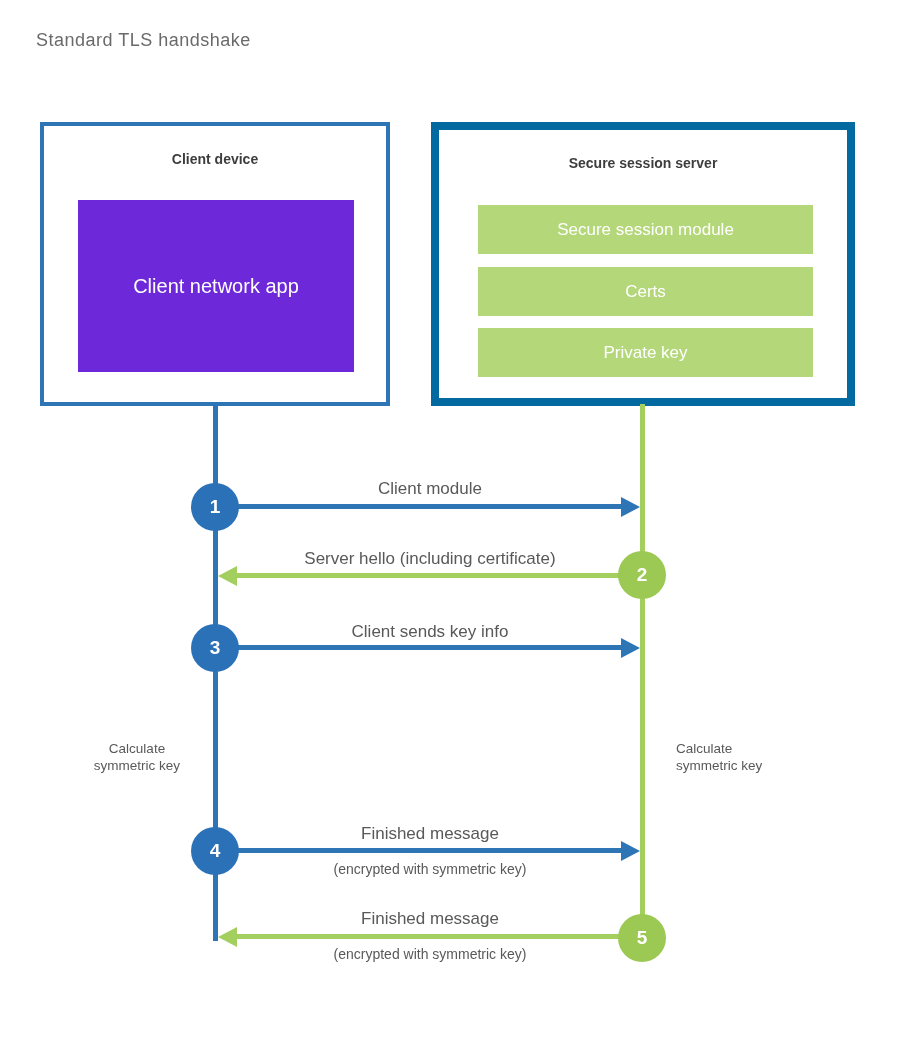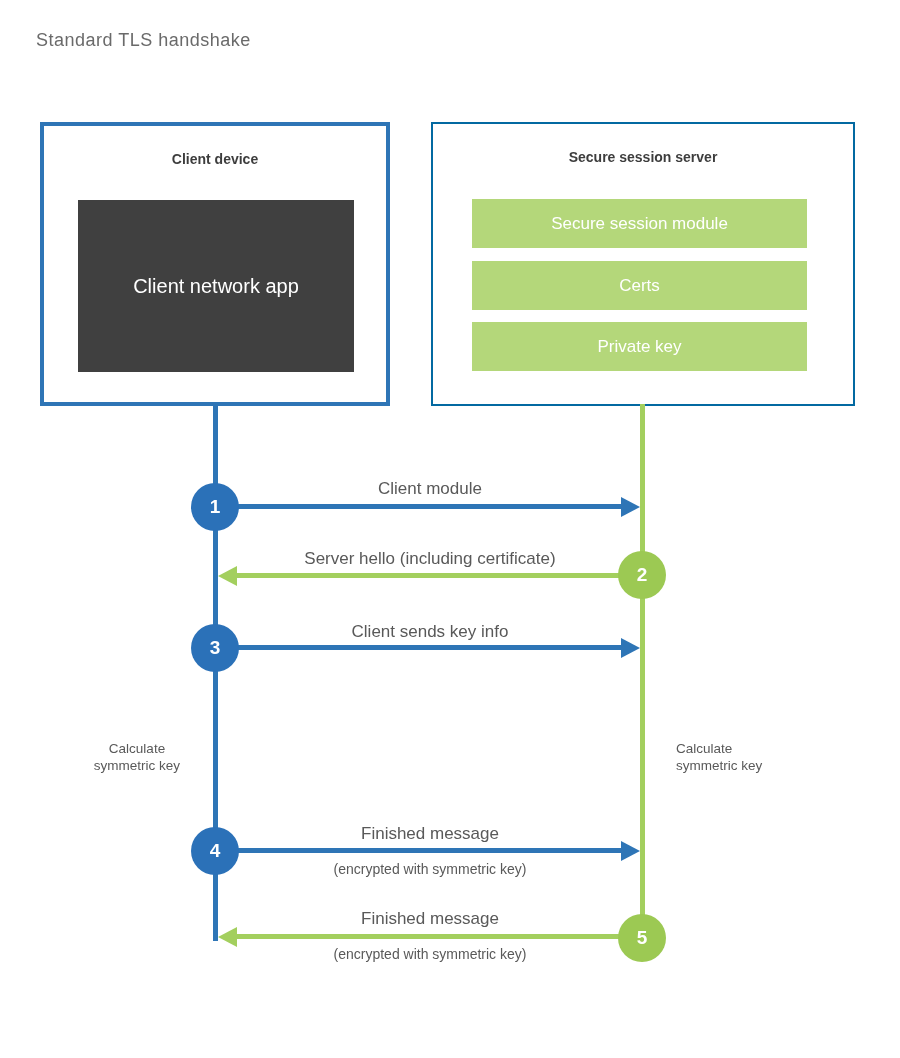--- a/index.html
+++ b/index.html
@@ -12,28 +12,28 @@
   }
   .abs{position:absolute;}
   .page-title{
     left:36px;top:30px;
     font-size:18px;font-weight:300;color:#6a6a6a;
     letter-spacing:0.5px;
   }
   
   .actor-box{box-sizing:border-box;background:#ffffff;}
   .client-box{left:40px;top:122px;width:350px;height:284px;border:4px solid #2e75b6;}
-  .server-box{left:431px;top:122px;width:424px;height:284px;border:2px solid #0369a1;}
+  .server-box{left:431px;top:122px;width:424px;height:284px;border:8px solid #0369a1;}
   .actor-title{
     left:0;top:25px;width:100%;text-align:center;
     font-size:14px;font-weight:bold;color:#3d3d3d;
   }
   .client-module{
     left:34px;top:74px;width:276px;height:172px;
-    background:#404040;color:#ffffff;
+    background:#6d28d9;color:#ffffff;
     display:flex;align-items:center;justify-content:center;text-align:center;
     font-size:20px;line-height:27px;
   }
   .client-module span{display:block;max-width:190px;}
   .server-module{
     left:39px;width:335px;height:49px;
     background:#b4d77a;color:#ffffff;
     display:flex;align-items:center;justify-content:center;
     font-size:17px;
   }

